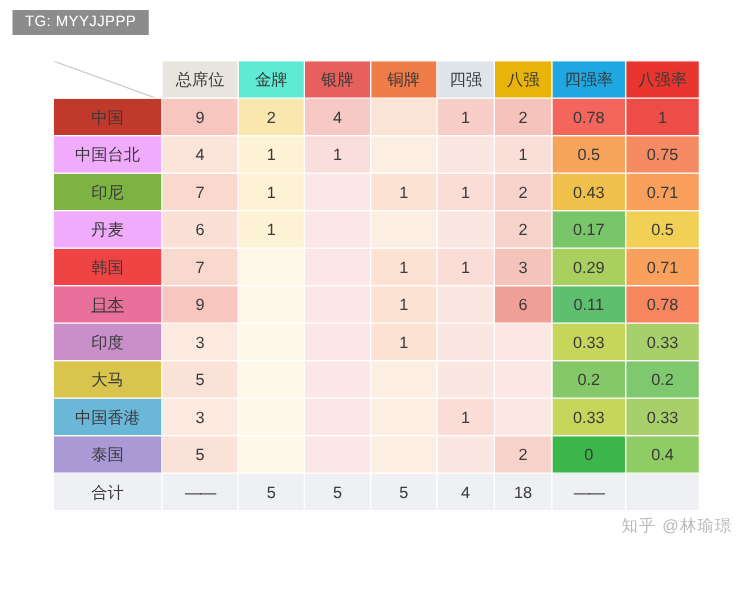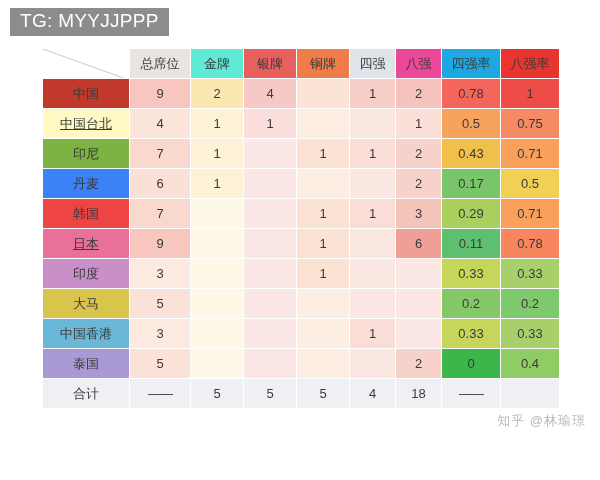--- a/index.html
+++ b/index.html
@@ -17,21 +17,21 @@
     height: 480px;
     background: #ffffff;
   }
   
   .tg-badge {
     position: absolute;
     left: 10px;
     top: 8px;
     background: #8c8c8c;
     color: #ffffff;
-    font-size: 19px;
+    font-size: 12px;
     padding: 3px 10px 4px 10px;
     letter-spacing: 0.3px;
     line-height: 1.1;
   }
   
   .watermark {
     position: absolute;
     right: 10px;
     bottom: 8px;
     background: #8c8c8c;
@@ -84,21 +84,21 @@
   th.h {
     color: #ffffff;
     font-weight: bold;
     font-size: 13px;
   }
   th.h-seats   { width: 60px; background: #e8e4de; color: #3a3a3a; }
   th.h-gold    { width: 52px; background: #5eead4; color: #ffffff; }
   th.h-silver  { width: 52px; background: #e8605d; color: #ffffff; }
   th.h-bronze  { width: 52px; background: #f07c4a; color: #ffffff; }
   th.h-top4    { width: 45px; background: #dfe3ea; color: #3a3a3a; }
-  th.h-top8    { width: 45px; background: #ec4899; color: #3a3a3a; }
+  th.h-top8    { width: 45px; background: #eab308; color: #3a3a3a; }
   th.h-r4      { width: 58px; background: #1ea7e0; color: #ffffff; }
   th.h-r8      { width: 58px; background: #e8352e; color: #ffffff; }
 
   
   td.rl {
     width: 86px;
     color: #ffffff;
     font-size: 13px;
     text-align: center;
   }
@@ -142,21 +142,21 @@
           <td style="background: rgb(246, 198, 191);">9</td>
           <td style="background: rgb(250, 231, 176);">2</td>
           <td style="background: rgb(246, 201, 198);">4</td>
           <td style="background: rgb(251, 227, 214);"></td>
           <td style="background: rgb(247, 207, 200);">1</td>
           <td style="background: rgb(245, 195, 187);">2</td>
           <td style="background: rgb(244, 101, 92);">0.78</td>
           <td style="background: rgb(238, 76, 70);">1</td>
         </tr>
         <tr>
-          <td class="rl" style="background: #fef9c3; text-decoration: underline;">中国台北</td>
+          <td class="rl" style="background: #f0abfc;">中国台北</td>
           <td style="background: rgb(251, 229, 218);">4</td>
           <td style="background: rgb(253, 242, 213);">1</td>
           <td style="background: rgb(250, 222, 219);">1</td>
           <td style="background: rgb(253, 238, 228);"></td>
           <td style="background: rgb(251, 231, 226);"></td>
           <td style="background: rgb(250, 223, 217);">1</td>
           <td style="background: rgb(247, 163, 92);">0.5</td>
           <td style="background: rgb(246, 138, 98);">0.75</td>
         </tr>
         <tr>
@@ -164,21 +164,21 @@
           <td style="background: rgb(249, 216, 206);">7</td>
           <td style="background: rgb(253, 242, 213);">1</td>
           <td style="background: rgb(251, 232, 230);"></td>
           <td style="background: rgb(252, 226, 211);">1</td>
           <td style="background: rgb(249, 221, 214);">1</td>
           <td style="background: rgb(247, 210, 203);">2</td>
           <td style="background: rgb(240, 192, 74);">0.43</td>
           <td style="background: rgb(249, 160, 92);">0.71</td>
         </tr>
         <tr>
-          <td class="rl" style="background: #3b82f6;">丹麦</td>
+          <td class="rl" style="background: #f0abfc;">丹麦</td>
           <td style="background: rgb(250, 224, 214);">6</td>
           <td style="background: rgb(253, 242, 213);">1</td>
           <td style="background: rgb(251, 232, 230);"></td>
           <td style="background: rgb(253, 238, 228);"></td>
           <td style="background: rgb(251, 231, 226);"></td>
           <td style="background: rgb(247, 210, 203);">2</td>
           <td style="background: rgb(121, 198, 106); text-align: center;">0.17</td>
           <td style="background: rgb(242, 207, 85);">0.5</td>
         </tr>
         <tr>

